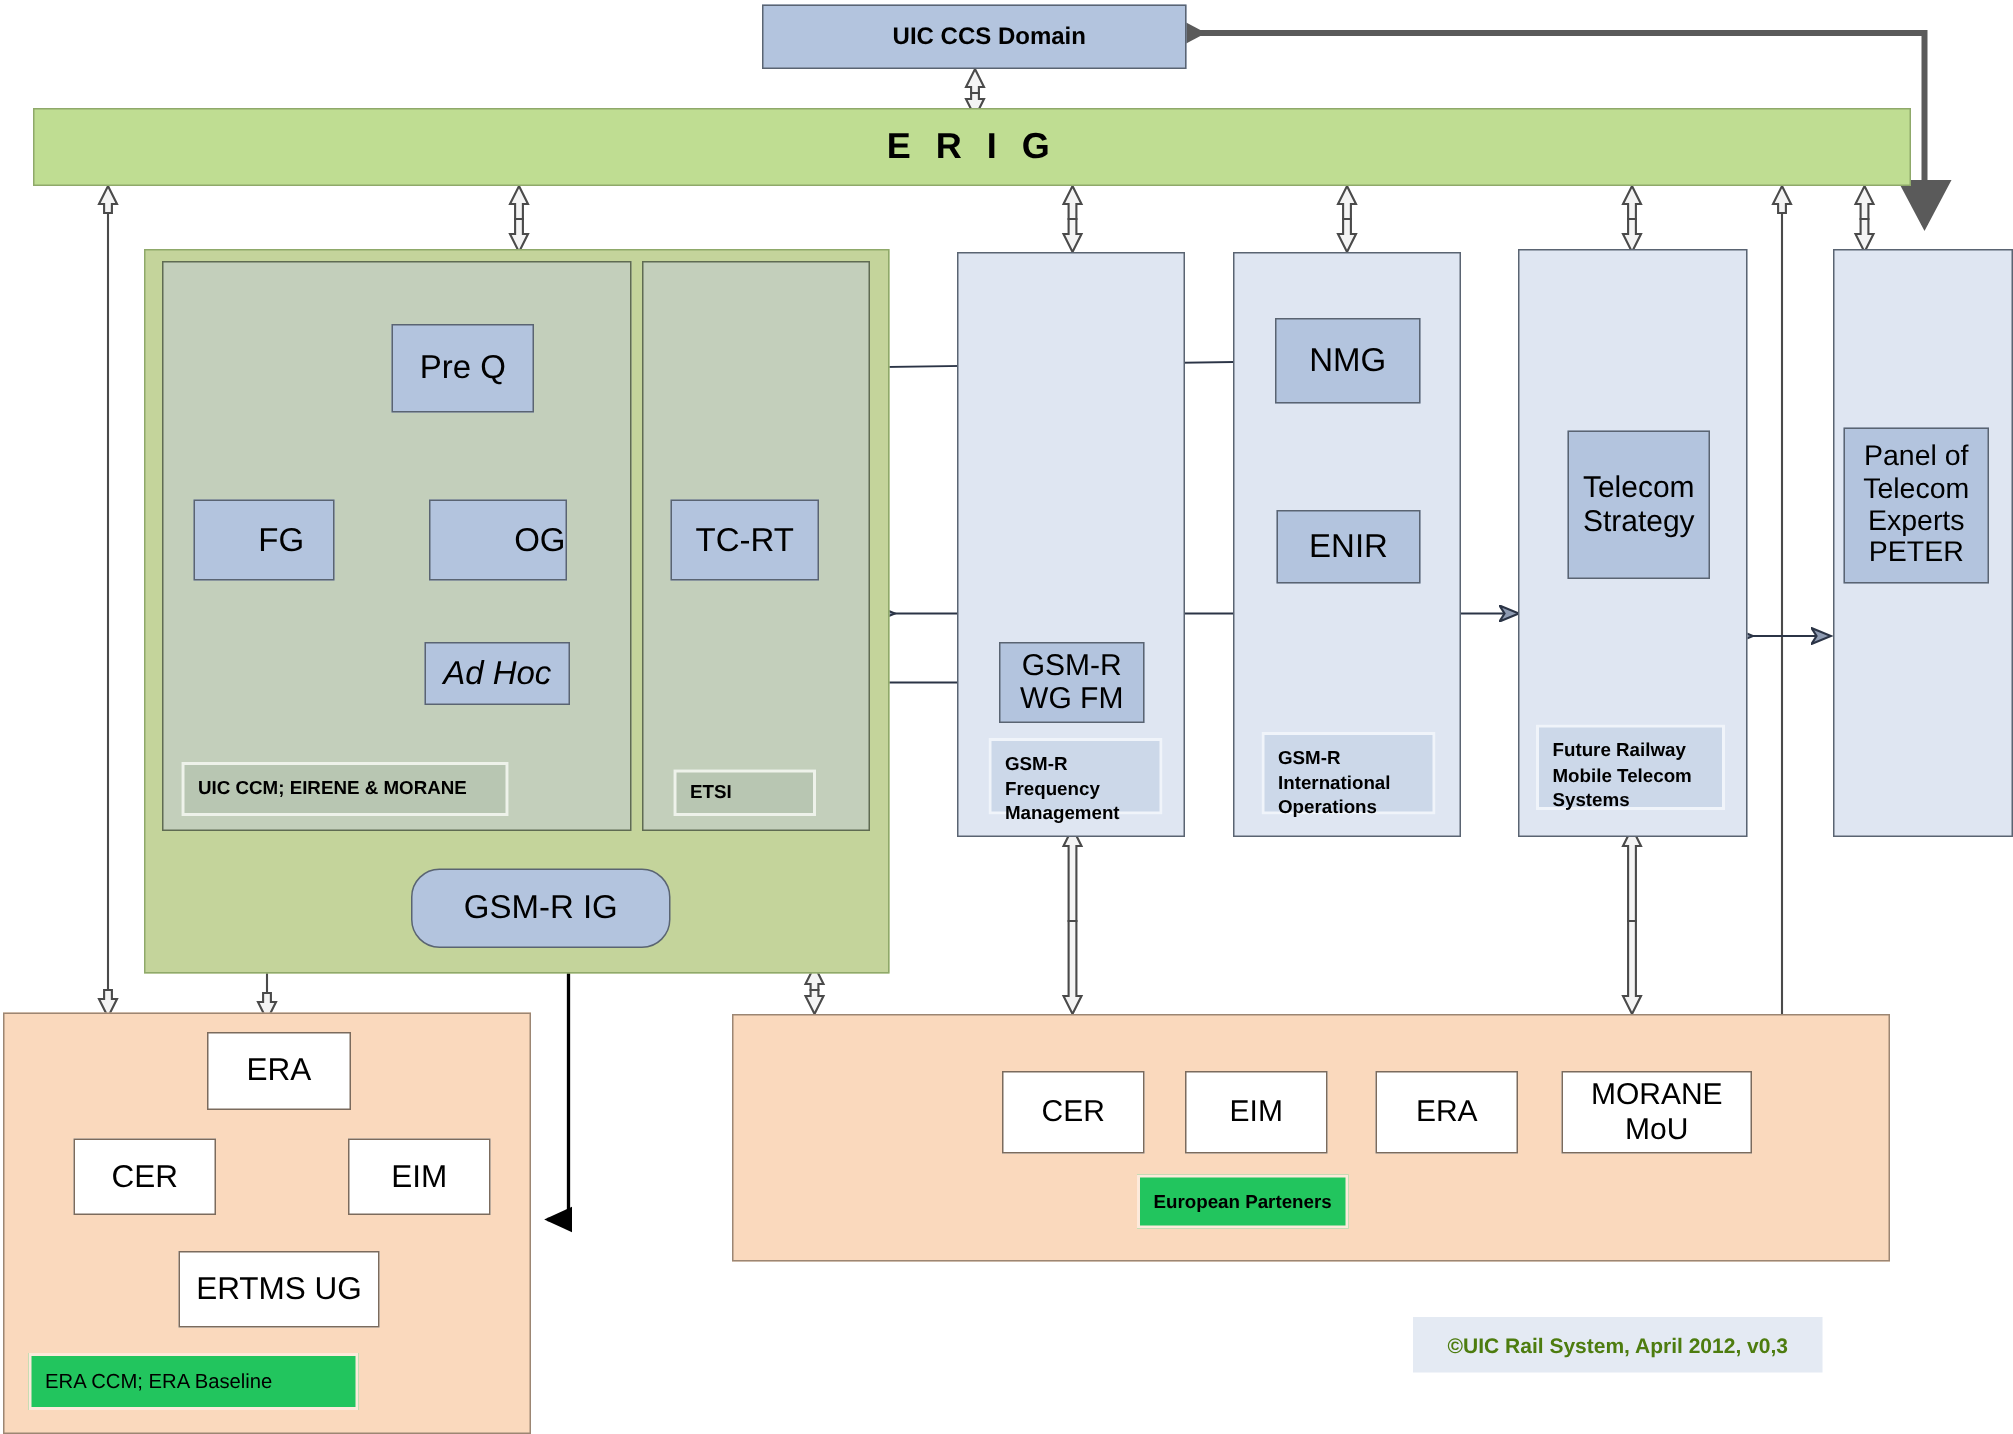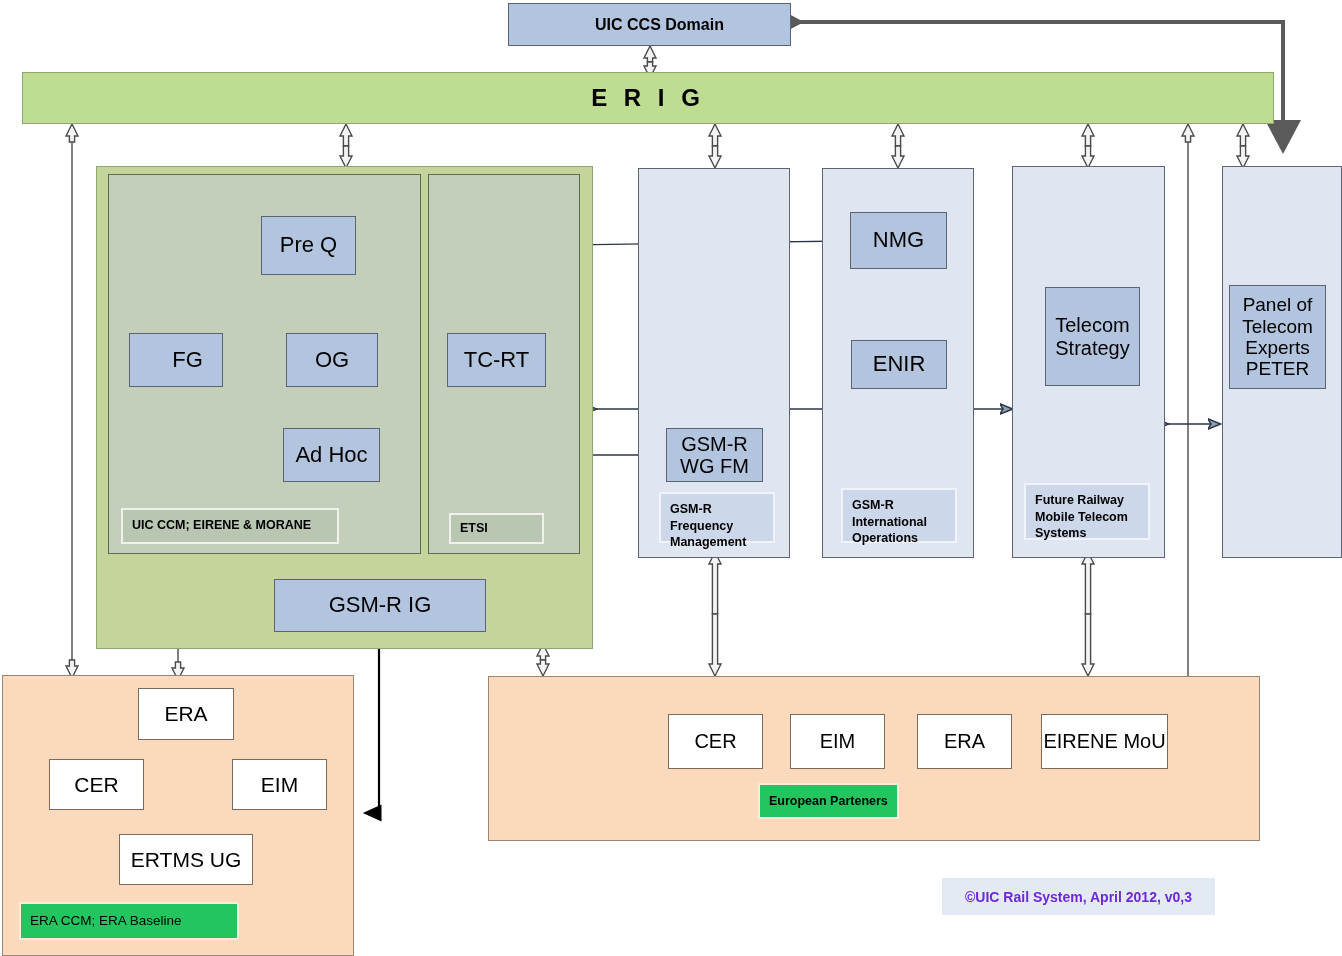--- a/index.html
+++ b/index.html
@@ -40,21 +40,21 @@
   .tag{
     display:flex;align-items:flex-start;
     font-weight:bold;font-size:12.5px;color:#000;line-height:1.32;
     padding:7px 9px;
   }
   .tag-green{background:#b8c6b2;border:2px solid #eef2ea;}
   .tag-blue{background:#ccd8e9;border:2px solid #f0f4fa;}
   .tag-orange{background:#22c55e;border:2px solid #fdeadb;}
   .copyright{
     background:#e4eaf3;display:flex;align-items:center;justify-content:center;
-    font-weight:bold;font-size:14px;color:#6d28d9;
+    font-weight:bold;font-size:14px;color:#4d7c0f;
   }
 
   
   svg.layer{position:absolute;left:0;top:0;width:1342px;height:956px;overflow:visible;pointer-events:none;}
   .hollow{fill:#f4f4f4;stroke:#4a4a4a;stroke-width:1.4;}
   .hollowline{stroke:#4a4a4a;stroke-width:1.4;fill:none;}
   .thinline{stroke:#2b3446;stroke-width:1.3;fill:none;}
   .thinfill{fill:#8e9bb2;stroke:#2b3446;stroke-width:1.1;}
   .darkline{stroke:#5a5a5a;stroke-width:4;fill:none;}
   .darkfill{fill:#5a5a5a;}
@@ -226,38 +226,38 @@
 
   <div class="abs greeninner" style="left:108px;top:174px;width:313px;height:380px;"></div>
   <div class="abs greeninner" style="left:428px;top:174px;width:152px;height:380px;"></div>
 
   <div class="abs node blue" style="left:261px;top:216px;width:95px;height:59px;">
     <span>Pre Q</span>
   </div>
   <div class="abs node blue" style="left:129px;top:333px;width:94px;height:54px;padding-left:23px;">
     <span>FG</span>
   </div>
-  <div class="abs node blue" style="left:286px;top:333px;width:92px;height:54px;">
+  <div class="abs node blue" style="left:286px;top:333px;width:92px;height:54px;justify-content:flex-end;">
     <span>OG</span>
   </div>
   <div class="abs node blue" style="left:447px;top:333px;width:99px;height:54px;">
     <span>TC-RT</span>
   </div>
-  <div class="abs node blue" style="left:283px;top:428px;width:97px;height:54px;">
+  <div class="abs node blue" style="left:283px;top:428px;width:97px;height:42px;font-style:italic;">
     <span>Ad Hoc</span>
   </div>
 
   <div class="abs tag tag-green" style="left:121px;top:508px;width:218px;height:36px;align-items:flex-start;">
     <span>UIC CCM; EIRENE &amp; MORANE</span>
   </div>
   <div class="abs tag tag-green" style="left:449px;top:513px;width:95px;height:31px;align-items:center;">
     <span>ETSI</span>
   </div>
 
-  <div class="abs node blue" style="left:274px;top:579px;width:212px;height:53px;">
+  <div class="abs node blue" style="left:274px;top:579px;width:173px;height:53px;border-radius:19px;">
     <span>GSM-R IG</span>
   </div>
 
   <div class="abs bluecol" style="left:638px;top:168px;width:152px;height:390px;"></div>
   <div class="abs node blue" style="left:666px;top:428px;width:97px;height:54px;white-space:pre-line;font-size:20px;">
     <span>GSM-R
 WG FM</span>
   </div>
   <div class="abs tag tag-blue" style="left:659px;top:492px;width:116px;height:51px;white-space:pre-line;">
     <span>GSM-R
@@ -318,21 +318,21 @@
   <div class="abs node white" style="left:668px;top:714px;width:95px;height:55px;font-size:20px;">
     <span>CER</span>
   </div>
   <div class="abs node white" style="left:790px;top:714px;width:95px;height:55px;font-size:20px;">
     <span>EIM</span>
   </div>
   <div class="abs node white" style="left:917px;top:714px;width:95px;height:55px;font-size:20px;">
     <span>ERA</span>
   </div>
   <div class="abs node white" style="left:1041px;top:714px;width:127px;height:55px;font-size:20px;">
-    <span>EIRENE MoU</span>
+    <span>MORANE MoU</span>
   </div>
   <div class="abs tag tag-orange" style="left:758px;top:783px;width:141px;height:36px;align-items:center;">
     <span>European Parteners</span>
   </div>
 
   <div class="abs copyright" style="left:942px;top:878px;width:273px;height:37px;">
     <span>©UIC Rail System,  April 2012, v0,3</span>
   </div>
 
 </div>

